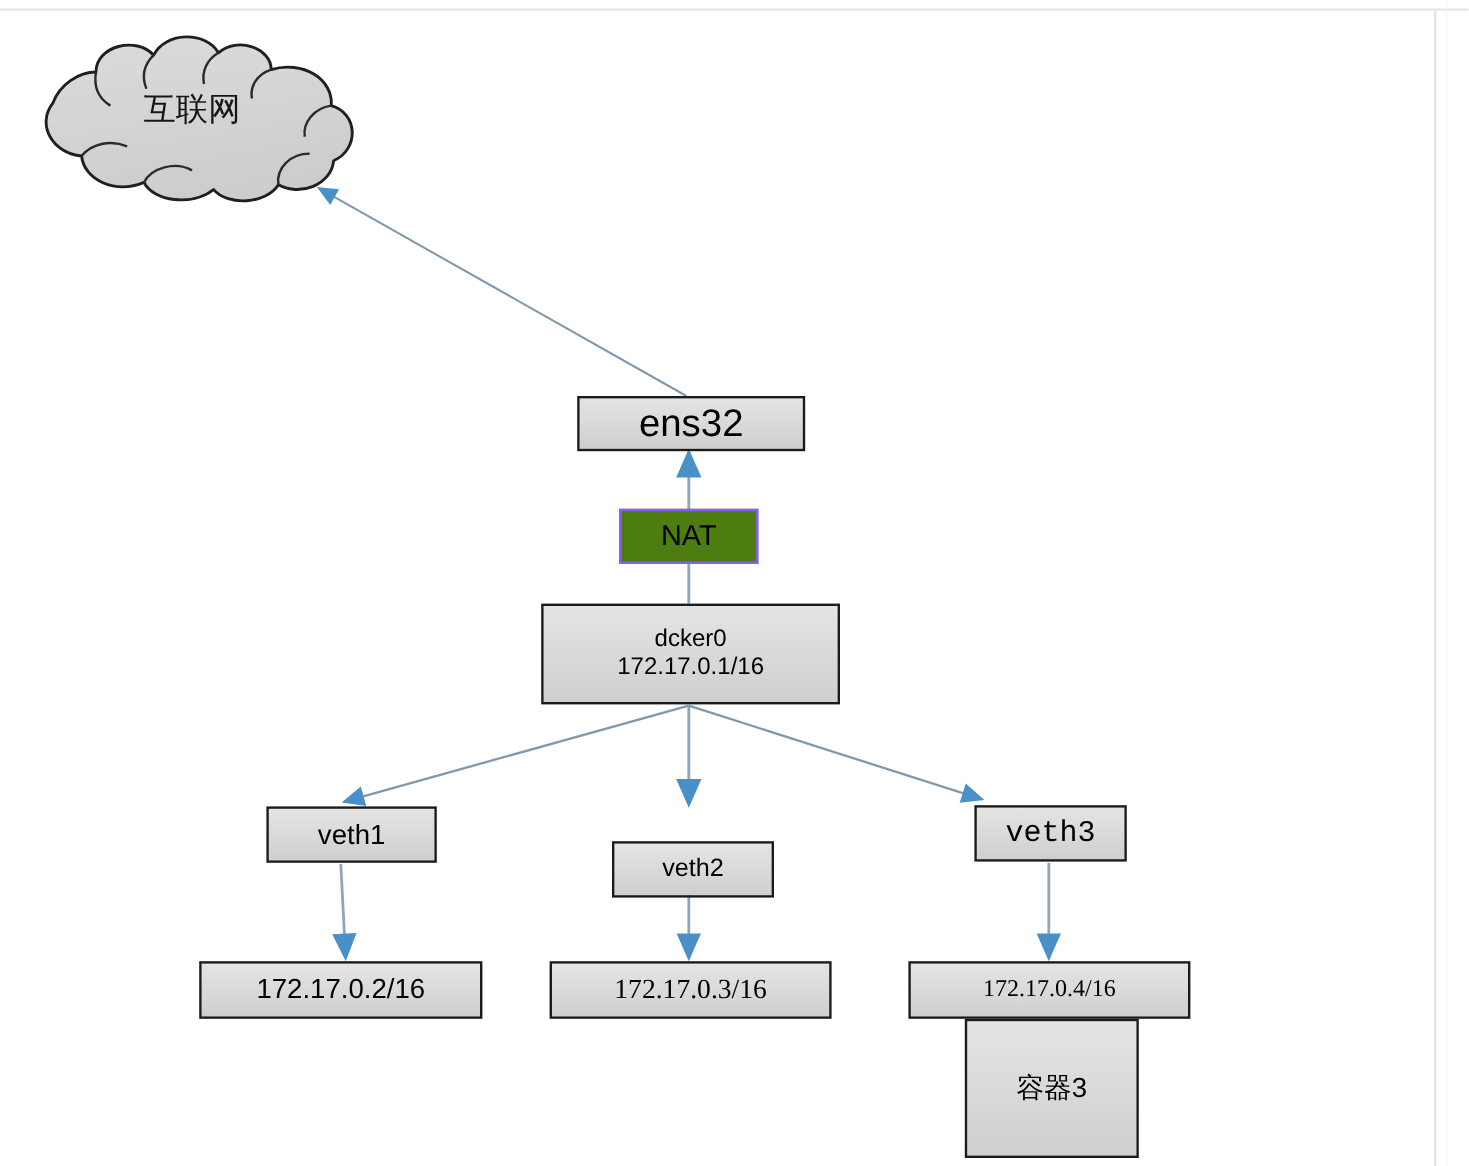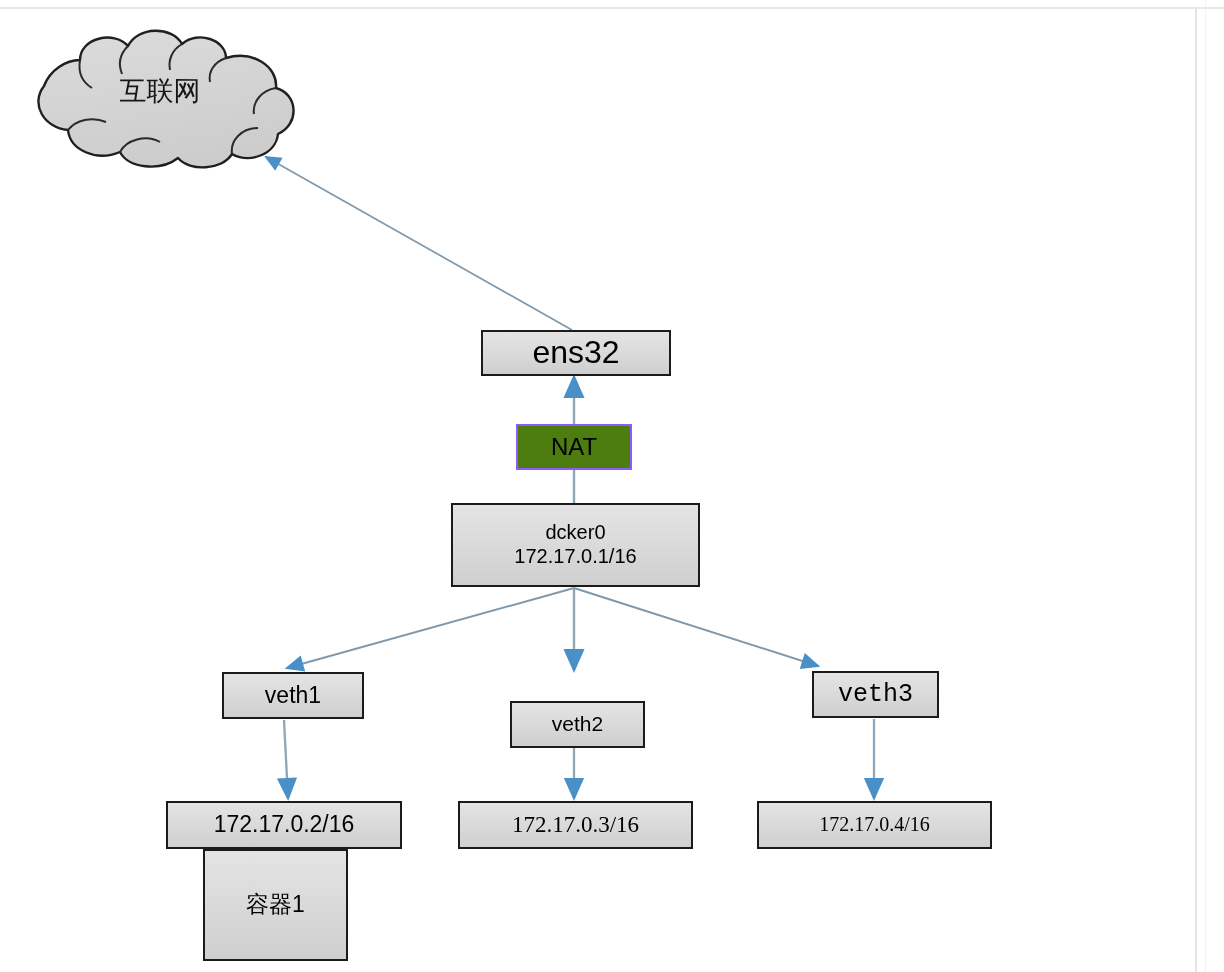--- a/index.html
+++ b/index.html
@@ -212,22 +212,22 @@
   <div class="node gray" id="node-veth1">
     <span class="lbl">veth1</span>
   </div>
   <div class="node gray" id="node-veth2">
     <span class="lbl">veth2</span>
   </div>
   <div class="node gray" id="node-veth3">
     <span class="lbl">veth3</span>
   </div>
 
-  <div class="node gray" id="node-ctr1">
-    <span class="lbl">容器1</span>
+  <div class="node gray" id="node-ctr3">
+    <span class="lbl">容器3</span>
   </div>
 
   <div class="node gray" id="node-ip1">
     <span class="lbl">172.17.0.2/16</span>
   </div>
   <div class="node gray" id="node-ip2">
     <span class="lbl">172.17.0.3/16</span>
   </div>
   <div class="node gray" id="node-ip3">
     <span class="lbl">172.17.0.4/16</span>

